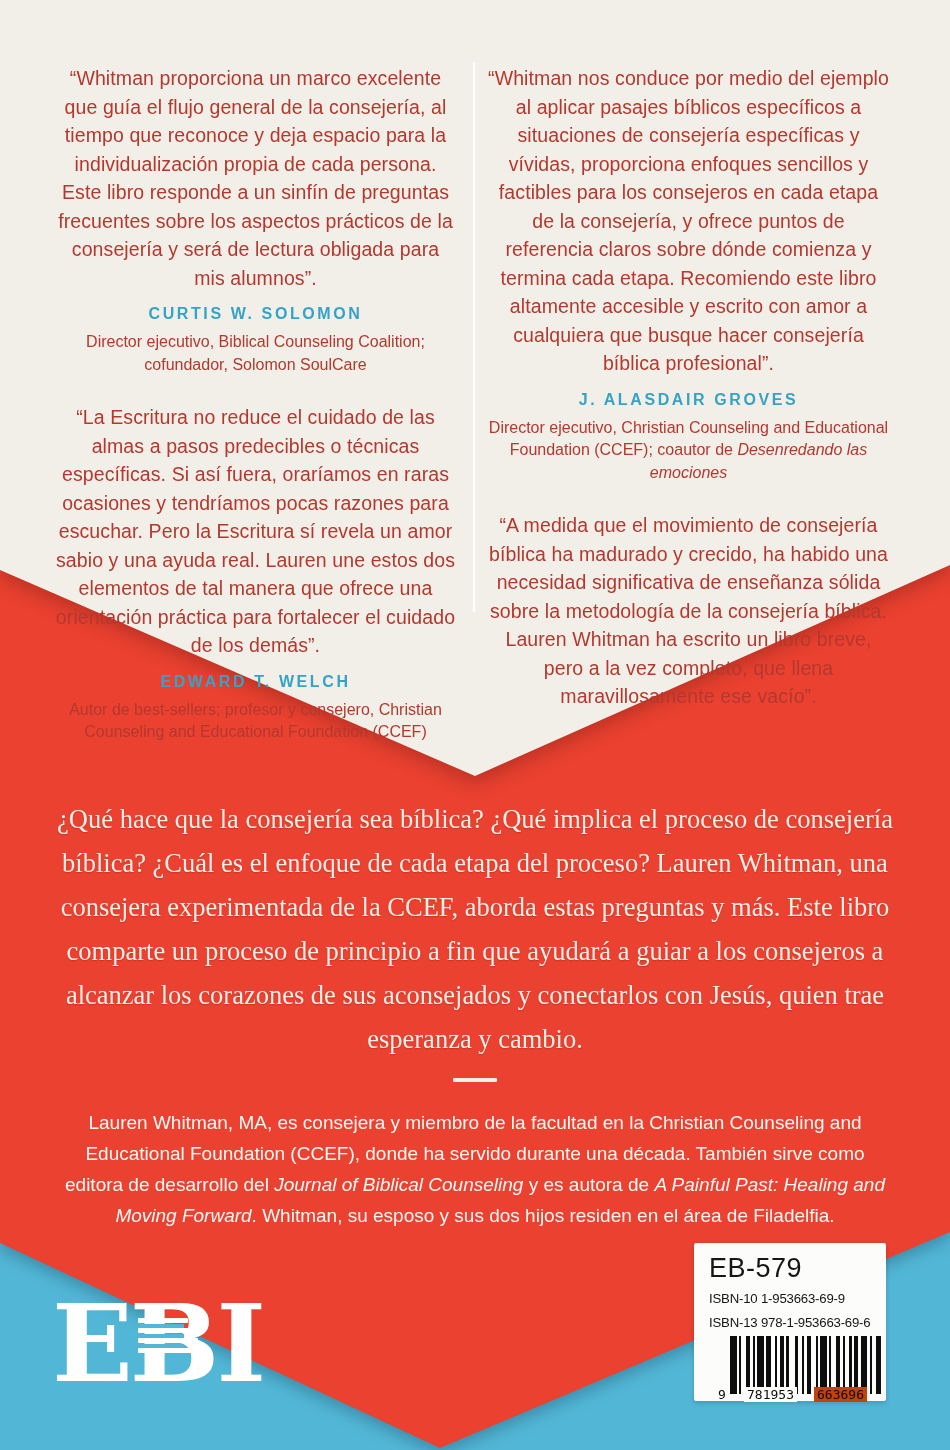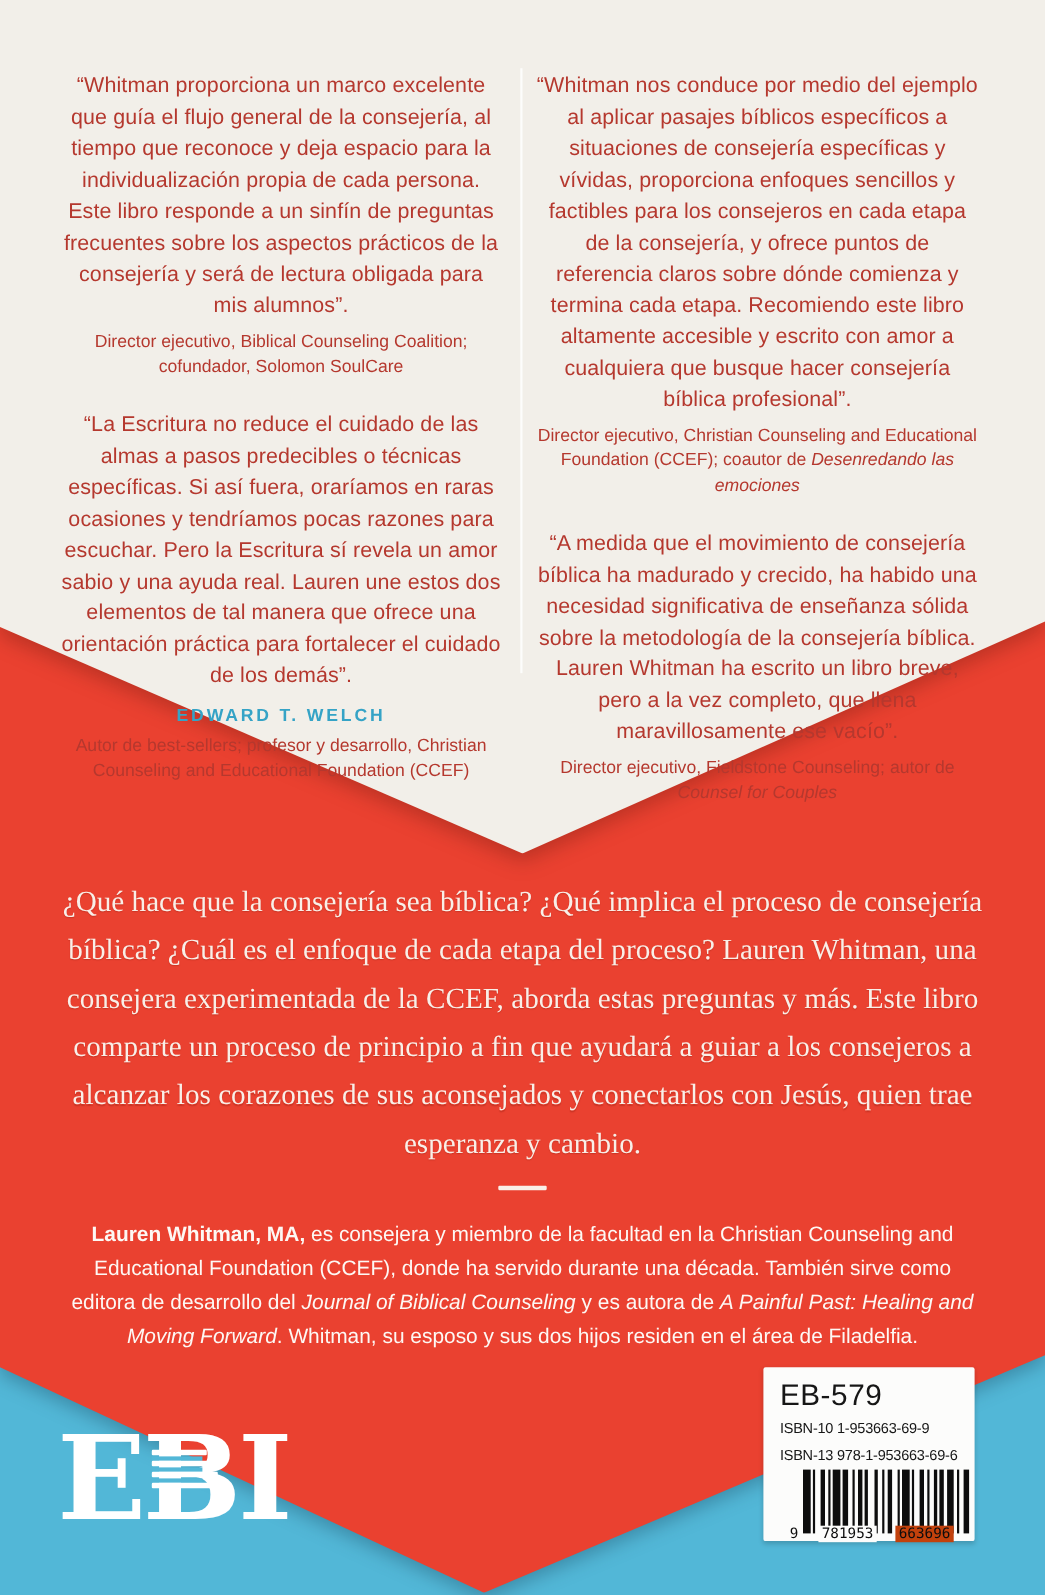--- a/index.html
+++ b/index.html
@@ -55,21 +55,21 @@
     color:var(--soft-white);font-size:26.5px;line-height:44px;
     text-shadow:0 1px 1px rgba(140,30,15,.35);
   }
   .mid-divider{
     width:44px;height:4px;background:var(--soft-white);
     margin:17px auto 25px auto;border-radius:1px;
   }
   .bio{
     color:#fdf8f4;font-size:19px;line-height:31px;text-align:center;
   }
-  .bio b{font-weight:bold}
+  .bio b{font-weight:normal}
   .bio em{}
 
   
   .logo{position:absolute;left:52px;top:1288px;width:240px;height:120px}
   .logo-text{
     font-family:"DejaVu Serif",serif;font-weight:bold;color:#ffffff;
     font-size:106px;line-height:112px;letter-spacing:-3px;
   }
   .logo-stripes{position:absolute;left:86px;top:30px;width:60px;height:40px}
   .logo-stripes .w{position:absolute;left:0;height:5px;background:#ffffff;border-radius:1px}
@@ -105,44 +105,43 @@
 <div class="cream-wrap">
   <div class="cream-shape"></div>
 </div>
 
 <div class="content">
 
   <div class="endorsements">
     <div class="col">
       <div class="endorsement">
         <p class="quote">“Whitman proporciona un marco excelente que guía el flujo general de la consejería, al tiempo que reconoce y deja espacio para la individualización propia de cada persona. Este libro responde a un sinfín de preguntas frecuentes sobre los aspectos prácticos de la consejería y será de lectura obligada para mis alumnos”.</p>
+        <div class="endorser">CURTIS W. SOLOMON</div>
         <div class="role">
           <span>Director ejecutivo, Biblical Counseling Coalition; cofundador, Solomon SoulCare</span><em></em>
         </div>
       </div>
       <div class="endorsement">
         <p class="quote">“La Escritura no reduce el cuidado de las almas a pasos predecibles o técnicas específicas. Si así fuera, oraríamos en raras ocasiones y tendríamos pocas razones para escuchar. Pero la Escritura sí revela un amor sabio y una ayuda real. Lauren une estos dos elementos de tal manera que ofrece una orientación práctica para fortalecer el cuidado de los demás”.</p>
         <div class="endorser">EDWARD T. WELCH</div>
         <div class="role">
-          <span>Autor de best-sellers; profesor y desarrollo, Christian Counseling and Educational Foundation (CCEF)</span><em></em>
+          <span>Autor de best-sellers; profesor y consejero, Christian Counseling and Educational Foundation (CCEF)</span><em></em>
         </div>
       </div>
     </div>
     <div class="col">
       <div class="endorsement">
         <p class="quote">“Whitman nos conduce por medio del ejemplo al aplicar pasajes bíblicos específicos a situaciones de consejería específicas y vívidas, proporciona enfoques sencillos y factibles para los consejeros en cada etapa de la consejería, y ofrece puntos de referencia claros sobre dónde comienza y termina cada etapa. Recomiendo este libro altamente accesible y escrito con amor a cualquiera que busque hacer consejería bíblica profesional”.</p>
+        <div class="endorser">J. ALASDAIR GROVES</div>
         <div class="role">
           <span>Director ejecutivo, Christian Counseling and Educational Foundation (CCEF); coautor de </span><em>Desenredando las emociones</em>
         </div>
       </div>
       <div class="endorsement">
         <p class="quote">“A medida que el movimiento de consejería bíblica ha madurado y crecido, ha habido una necesidad significativa de enseñanza sólida sobre la metodología de la consejería bíblica. Lauren Whitman ha escrito un libro breve, pero a la vez completo, que llena maravillosamente ese vacío”.</p>
-        <div class="role">
-          <span>Director ejecutivo, Fieldstone Counseling; autor de </span><em>Counsel for Couples</em>
-        </div>
       </div>
     </div>
   </div>
   <div class="col-divider"></div>
 
   <div class="mid">
     <p class="description">¿Qué hace que la consejería sea bíblica? ¿Qué implica el proceso de consejería bíblica? ¿Cuál es el enfoque de cada etapa del proceso? Lauren Whitman, una consejera experimentada de la CCEF, aborda estas preguntas y más. Este libro comparte un proceso de principio a fin que ayudará a guiar a los consejeros a alcanzar los corazones de sus aconsejados y conectarlos con Jesús, quien trae esperanza y cambio.</p>
     <div class="mid-divider"></div>
     <p class="bio">
       <b>Lauren Whitman, MA,</b><span> es consejera y miembro de la facultad en la Christian Counseling and Educational Foundation (CCEF), donde ha servido durante una década. También sirve como editora de desarrollo del </span><em>Journal of Biblical Counseling</em><span> y es autora de </span><em>A Painful Past: Healing and Moving Forward</em><span>. Whitman, su esposo y sus dos hijos residen en el área de Filadelfia.</span>

